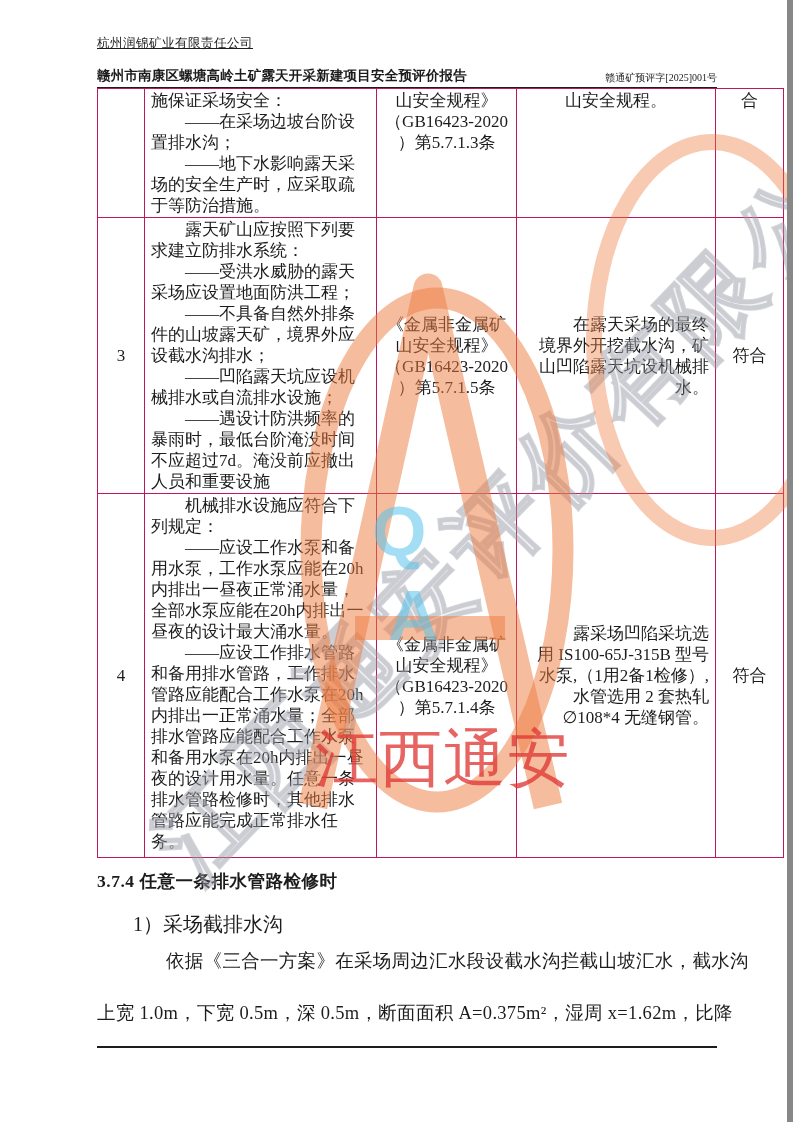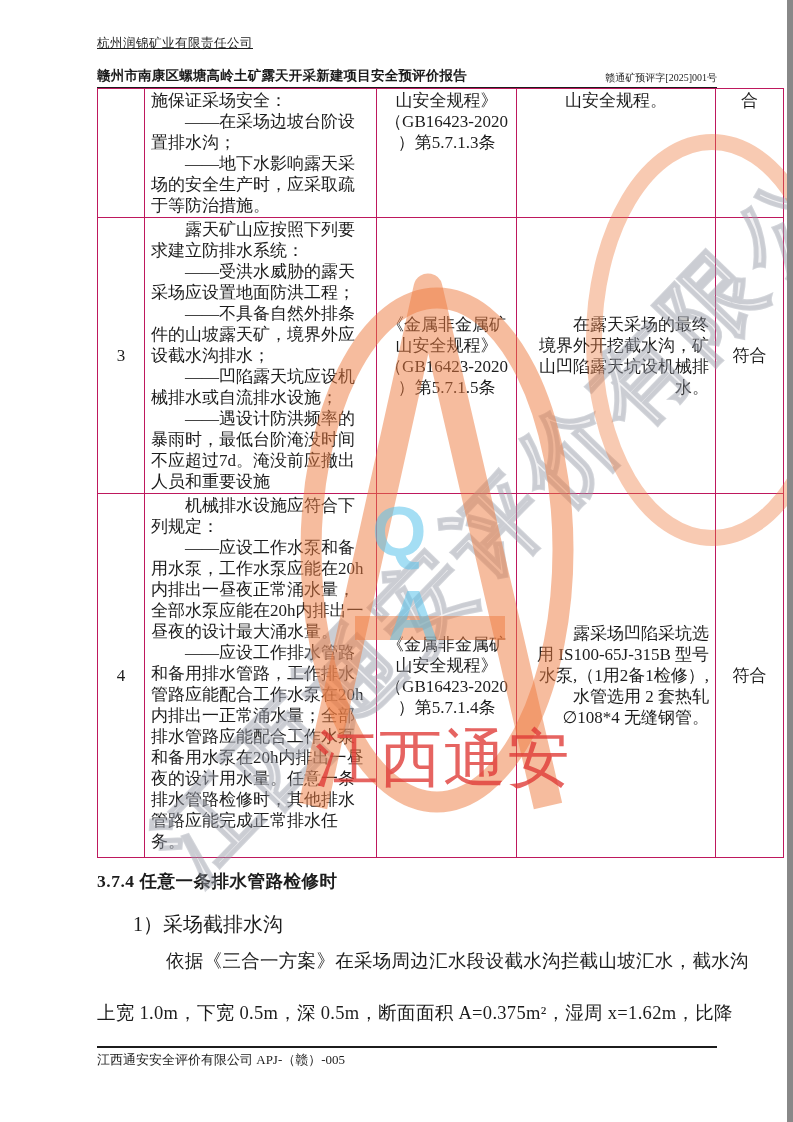--- a/index.html
+++ b/index.html
@@ -160,21 +160,20 @@
   </tbody>
     </table>
 
   <div class="sec-heading">3.7.4 任意一条排水管路检修时</div>
   <div class="sec-item">1）采场截排水沟</div>
   <div class="sec-para1">依据《三合一方案》在采场周边汇水段设截水沟拦截山坡汇水，截水沟</div>
   <div class="sec-para2">上宽 1.0m，下宽 0.5m，深 0.5m，断面面积 A=0.375m²，湿周 x=1.62m，比降</div>
 
   <div class="ftr-rule"></div>
   <div class="ftr">
-    <span class="ftr-company">江西通安安全评价有限公司 APJ-（赣）-005</span>
   </div>
 
   <div class="wm">
     <div class="wm-diagonal">江西通安评价有限公司</div>
     <svg class="wm-logo" width="793" height="1122" viewBox="0 0 793 1122">
       <g fill="none" stroke="rgba(238,122,62,0.5)">
         <ellipse cx="437" cy="550" rx="126" ry="252" stroke-width="21"></ellipse>
         <path d="M313,806 L428,288 L548,806" stroke-width="29" stroke-linejoin="round"></path>
         <path d="M355,628 L505,628" stroke-width="24"></path>
         <ellipse cx="712" cy="340" rx="118" ry="198" stroke-width="16" opacity="0.8"></ellipse>

